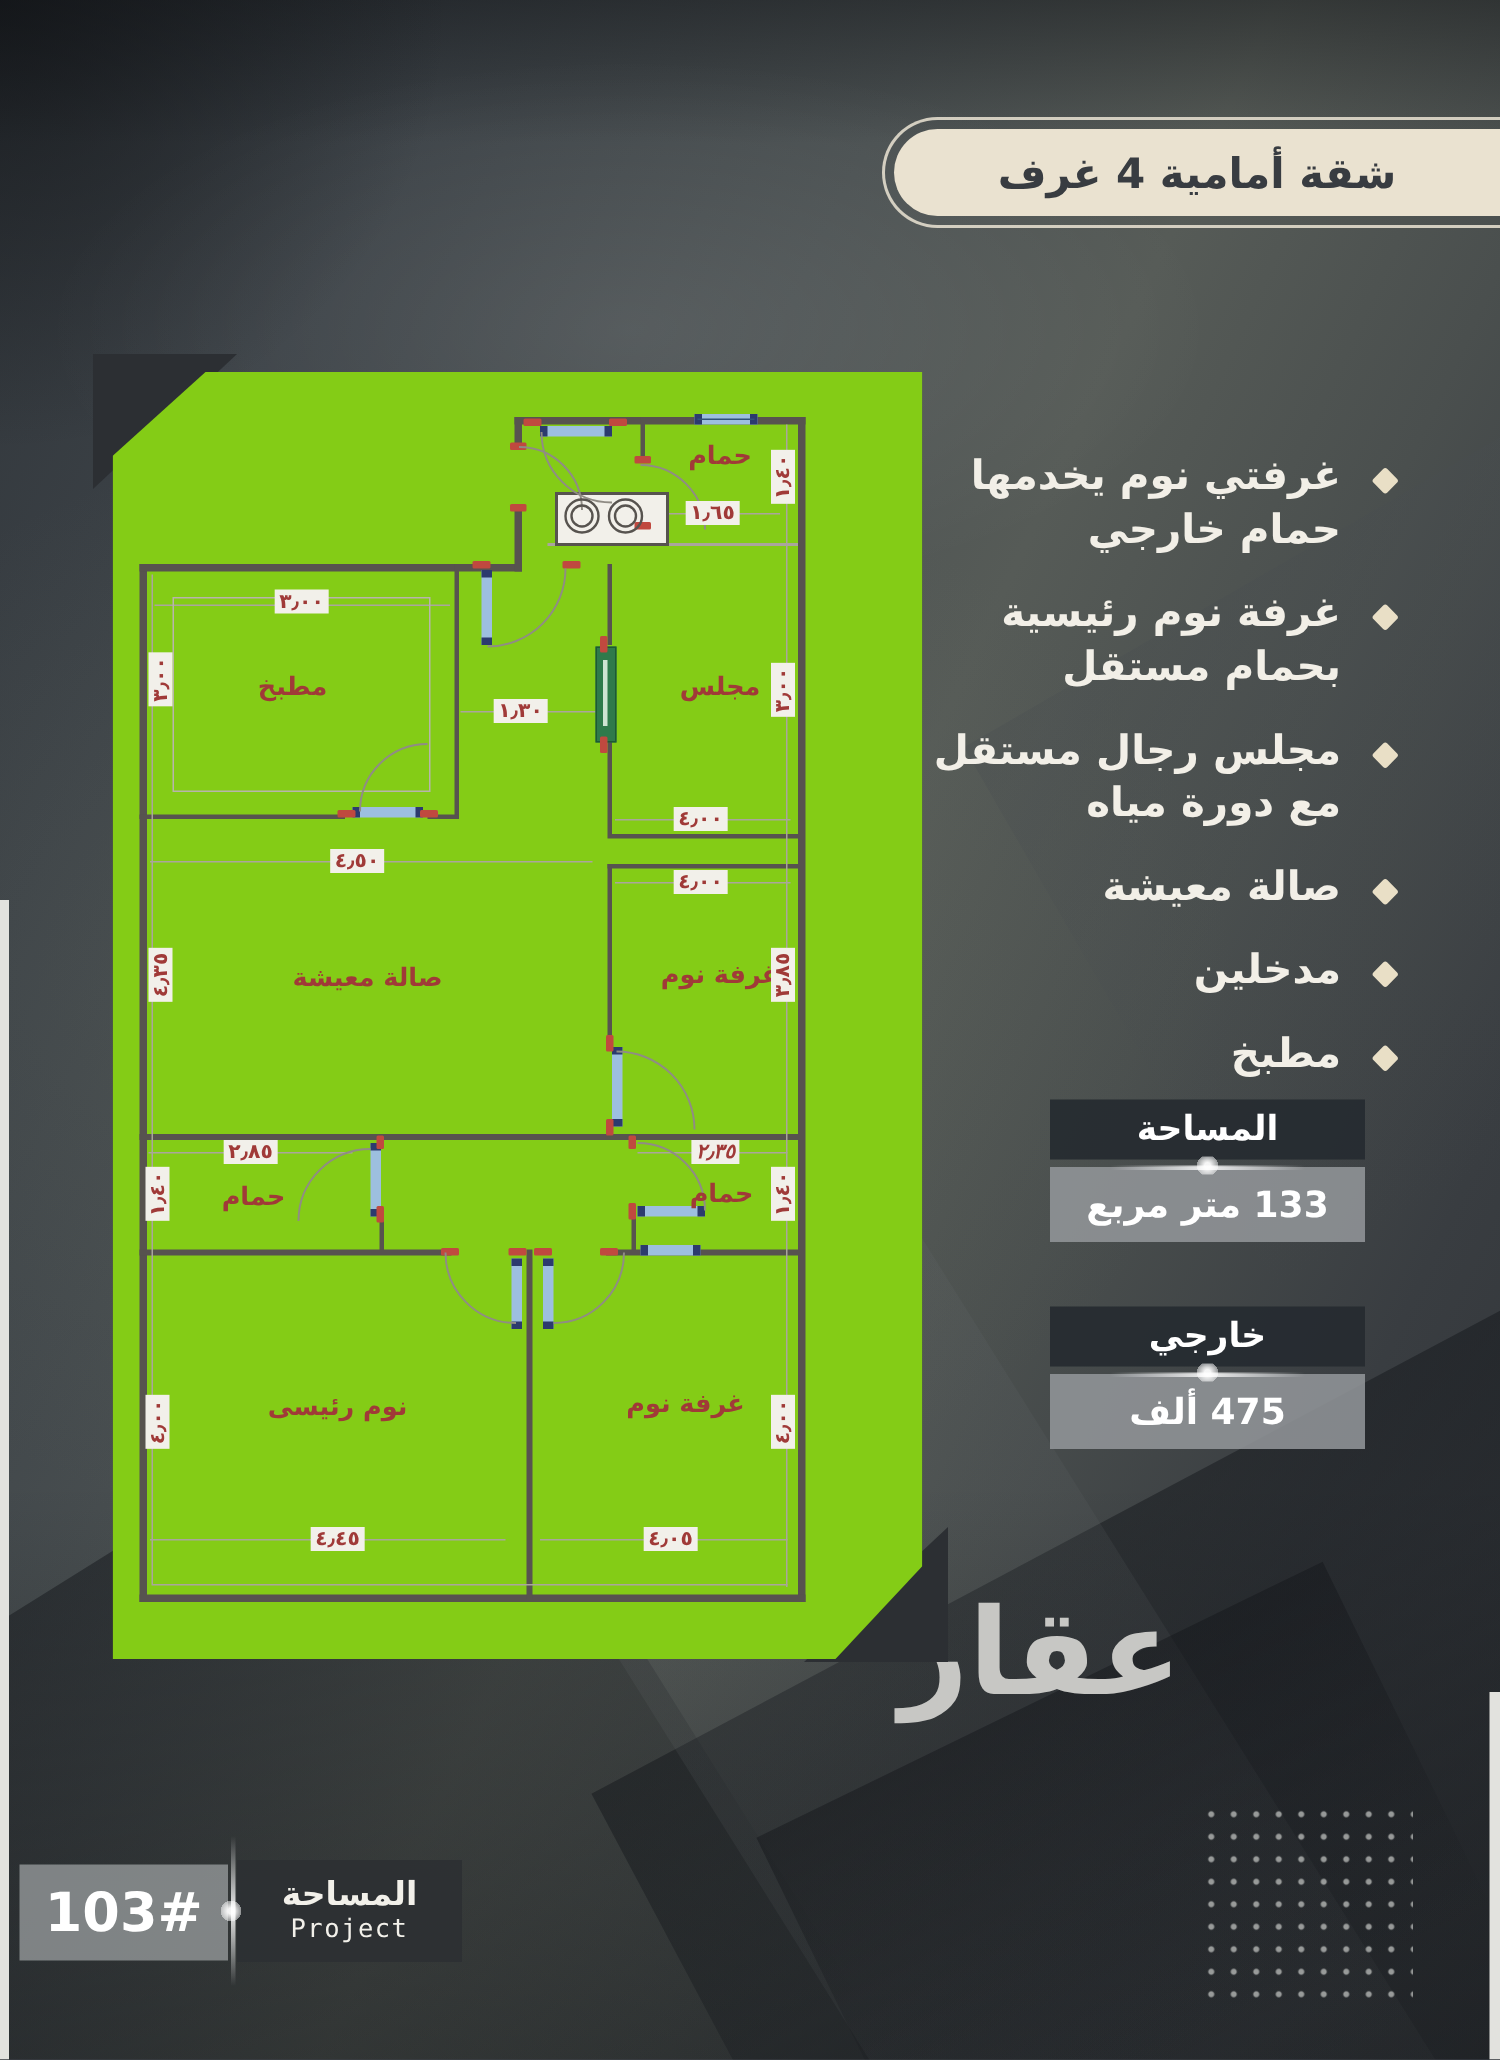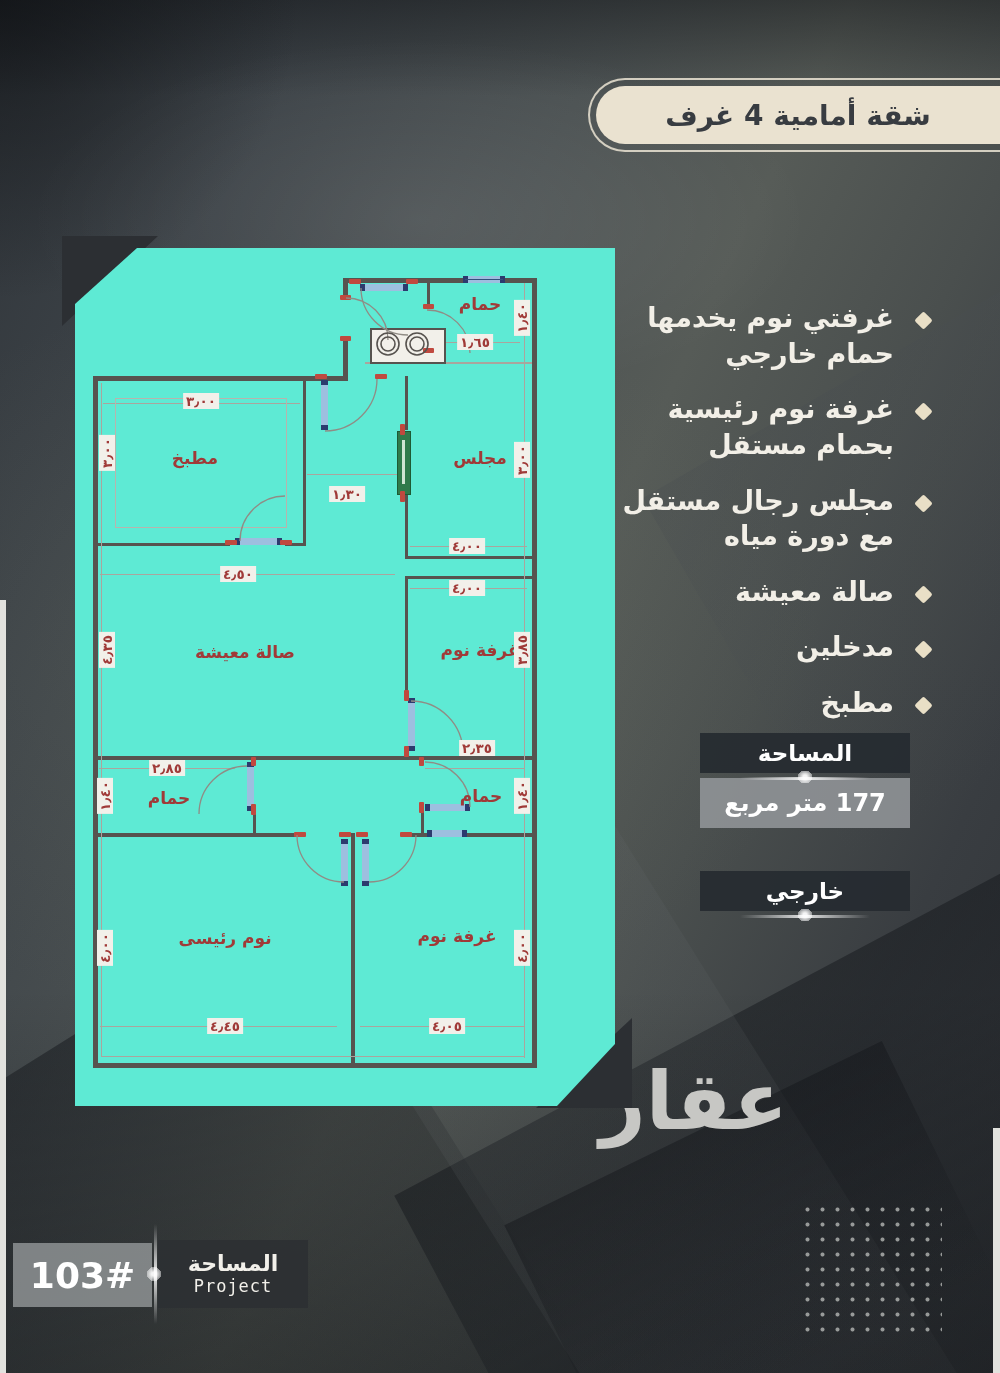--- a/index.html
+++ b/index.html
@@ -73,21 +73,21 @@
     display:flex;align-items:center;justify-content:center;color:#fff;font-size:36px;font-weight:bold;}
   .badge-project{position:absolute;left:158px;top:1240px;width:150px;height:68px;background:rgba(44,48,51,.9);
     display:flex;flex-direction:column;align-items:center;justify-content:center;color:#f2f0ea;}
   .badge-project .ar{font-size:22px;font-weight:bold;direction:rtl;line-height:1.05;}
   .badge-project .en{font-size:17px;font-family:"DejaVu Sans Mono",monospace;letter-spacing:1px;}
 
   
   .corner-tri{position:absolute;background:#2c2f33;}
   .tri-tl{left:62px;top:236px;width:96px;height:90px;clip-path:polygon(0 0,100% 0,0 100%);}
   .tri-br{left:536px;top:1018px;width:96px;height:90px;clip-path:polygon(100% 0,100% 100%,0 100%);}
-  .paper{position:absolute;left:75px;top:248px;width:540px;height:858px;background:#5eead4;
+  .paper{position:absolute;left:75px;top:248px;width:540px;height:858px;background:#84cc16;
     clip-path:polygon(62px 0,100% 0,100% calc(100% - 62px),calc(100% - 58px) 100%,0 100%,0 56px);
     box-shadow:0 12px 30px rgba(0,0,0,.35);}
   .plan{position:absolute;inset:0;}
   .w{position:absolute;background:#57534f;}
   .lline{position:absolute;background:#aaa59d;}
   .jamb{position:absolute;background:#c0493f;border-radius:1px;}
   .leaf-h{position:absolute;height:7px;background:#9dbfdf;border-left:5px solid #2c3b6e;border-right:5px solid #2c3b6e;}
   .leaf-v{position:absolute;width:7px;background:#9dbfdf;border-top:5px solid #2c3b6e;border-bottom:5px solid #2c3b6e;}
   .winline{position:absolute;background:#31527a;}
   .green-door{position:absolute;left:322px;top:183px;width:12px;height:62px;background:#2f7a4b;border:1px solid #1d5a34;}
@@ -120,25 +120,26 @@
   <div class="feat"><span class="diamond"></span><span>غرفتي نوم يخدمها حمام خارجي</span></div>
   <div class="feat"><span class="diamond"></span><span>غرفة نوم رئيسية بحمام مستقل</span></div>
   <div class="feat"><span class="diamond"></span><span>مجلس رجال مستقل مع دورة مياه</span></div>
   <div class="feat"><span class="diamond"></span><span>صالة معيشة</span></div>
   <div class="feat"><span class="diamond"></span><span>مدخلين</span></div>
   <div class="feat"><span class="diamond"></span><span>مطبخ</span></div>
 </div>
 
 <div class="info-box box-area">
   <div class="hd">المساحة</div>
-  <div class="val">177 متر مربع</div>
+  <div class="val">133 متر مربع</div>
   <div class="flare flare-h" style="left:95px;top:38px;width:20px;height:12px;"></div>
 </div>
 <div class="info-box box-price">
   <div class="hd">خارجي</div>
+  <div class="val">475 ألف</div>
   <div class="flare flare-h" style="left:95px;top:38px;width:20px;height:12px;"></div>
 </div>
 
 <div class="brand">
   <div class="logo">عقار</div>
 </div>
 <div class="dots"></div>
 
 <div class="badge-num">
   <span>103#</span>
@@ -263,29 +264,29 @@
         <span class="plan-label" style="left: 170px; top: 404px;">صالة معيشة</span>
         <span class="plan-label" style="left: 405px; top: 402px;">غرفة نوم</span>
         <span class="plan-label" style="left: 94px; top: 550px;">حمام</span>
         <span class="plan-label" style="left: 406px; top: 548px;">حمام</span>
         <span class="plan-label" style="left: 150px; top: 690px;">نوم رئيسى</span>
         <span class="plan-label" style="left: 382px; top: 688px;">غرفة نوم</span>
         <span class="plan-dim" style="left: 400px; top: 94px;">١٫٦٥</span>
         <span class="plan-dim rot" style="left: 447px; top: 70px;">١٫٤٠</span>
         <span class="plan-dim" style="left: 126px; top: 153px;">٣٫٠٠</span>
         <span class="plan-dim rot" style="left: 32px; top: 205px;">٣٫٠٠</span>
-        <span class="plan-dim" style="left: 272px; top: 226px; margin-top: 20px;">١٫٣٠</span>
+        <span class="plan-dim" style="left: 272px; top: 226px;">١٫٣٠</span>
         <span class="plan-dim rot" style="left: 447px; top: 212px;">٣٫٠٠</span>
         <span class="plan-dim" style="left: 392px; top: 298px;">٤٫٠٠</span>
         <span class="plan-dim" style="left: 392px; top: 340px;">٤٫٠٠</span>
         <span class="plan-dim" style="left: 163px; top: 326px; text-align: center;">٤٫٥٠</span>
         <span class="plan-dim rot" style="left: 32px; top: 402px;">٤٫٣٥</span>
         <span class="plan-dim rot" style="left: 447px; top: 402px;">٣٫٨٥</span>
         <span class="plan-dim" style="left: 92px; top: 520px;">٢٫٨٥</span>
-        <span class="plan-dim" style="left: 402px; top: 500px;">٢٫٣٥</span>
+        <span class="plan-dim" style="left: 402px; top: 520px; font-style: italic;">٢٫٣٥</span>
         <span class="plan-dim rot" style="left: 30px; top: 548px;">١٫٤٠</span>
         <span class="plan-dim rot" style="left: 447px; top: 548px;">١٫٤٠</span>
         <span class="plan-dim" style="left: 150px; top: 778px;">٤٫٤٥</span>
         <span class="plan-dim" style="left: 372px; top: 778px;">٤٫٠٥</span>
         <span class="plan-dim rot" style="left: 30px; top: 700px;">٤٫٠٠</span>
         <span class="plan-dim rot" style="left: 447px; top: 700px;">٤٫٠٠</span>
       </div>
   </div>
 </div>
 

